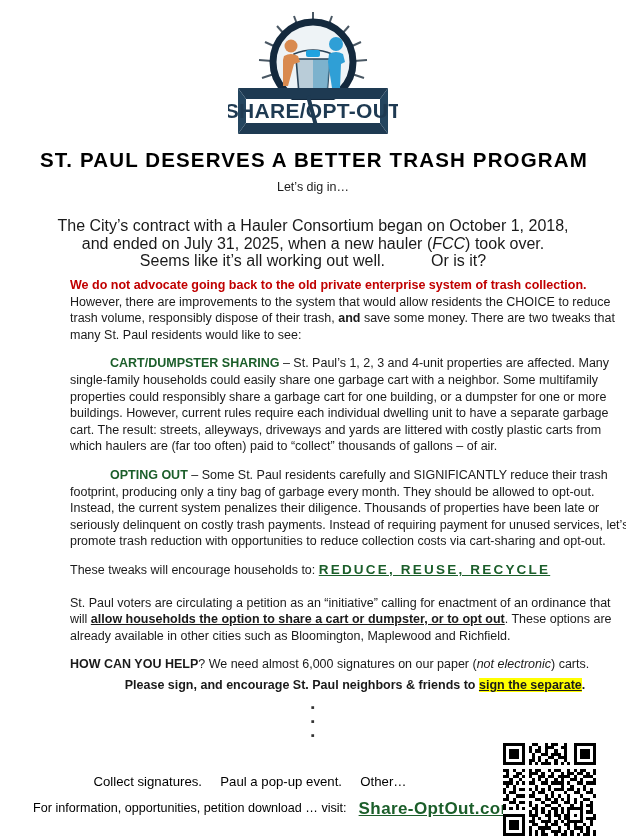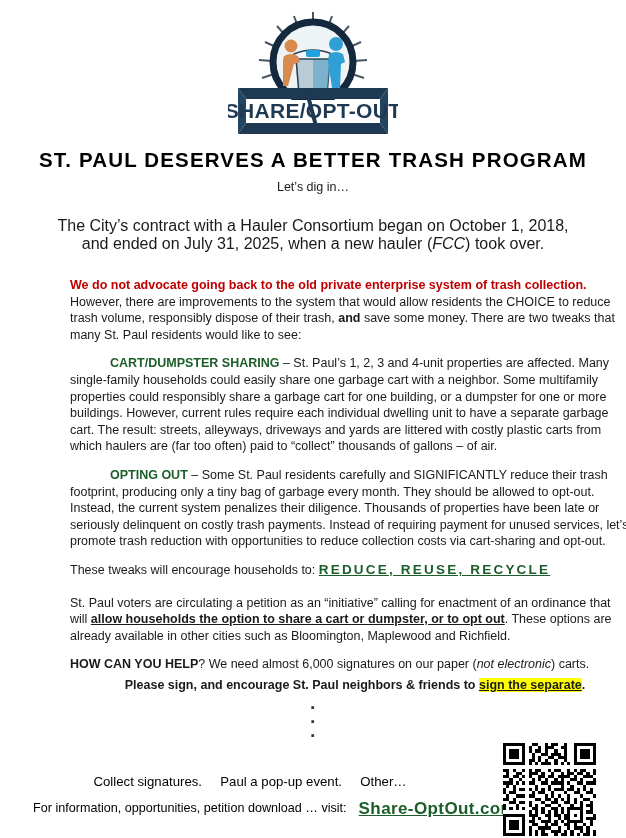--- a/index.html
+++ b/index.html
@@ -28,26 +28,27 @@
     justify-content: flex-start;
     text-align: center;
   }
   .logo-svg { display:block; }
 
   
   .title {
     position: absolute;
     left: 0; right: 0;
     top: 148px;
-    text-align: center;
+    text-align: left;
     font-size: 20.5px;
     font-weight: bold;
     letter-spacing: 1.15px;
     color: #000000;
     font-family: "Liberation Sans", sans-serif;
+    padding-left: 40px;
   }
   .subtitle {
     position: absolute;
     left: 0; right: 0;
     top: 180px;
     text-align: center;
     font-size: 12.5px;
     color: #1a1a1a;
   }
 
@@ -199,20 +200,21 @@
     <line x1="80" y1="88" x2="88" y2="118" stroke="#1e3a52" stroke-width="4"></line>
   </svg>
 </div>
 
 <div class="title">ST. PAUL DESERVES A BETTER TRASH PROGRAM</div>
 <div class="subtitle">Let’s dig in…</div>
 
 <div class="intro">
   <div>The City’s contract with a Hauler Consortium began on October 1, 2018,</div>
   <div><span>and ended on July 31, 2025, when a new hauler (</span><span class="ital">FCC</span><span>) took over.</span></div>
+  <div><span>Seems like it’s all working out well.</span><span style="display:inline-block;width:46px"></span><span>Or is it?</span></div>
 </div>
 
 <div class="body-block">
 
   <p class="para"><span class="red">We do not advocate going back to the old private enterprise system of trash collection.</span><span>   However, there are improvements to the system that would allow residents the CHOICE to reduce trash volume, responsibly dispose of their trash, </span><span class="bold">and</span><span> save some money.  There are two tweaks that many St. Paul residents would like to see:</span></p>
 
   <p class="para"><span class="indent"></span><span class="green-head">CART/DUMPSTER SHARING</span><span> – St. Paul’s 1, 2, 3 and 4-unit properties are affected.  Many single-family households could easily share one garbage cart with a neighbor.  Some multifamily properties could responsibly share a garbage cart for one building, or a dumpster for one or more buildings.  However, current rules require each individual dwelling unit to have a separate garbage cart.  The result:  streets, alleyways, driveways and yards are littered with costly plastic carts from which haulers are (far too often) paid to “collect” thousands of gallons – of air.</span></p>
 
   <p class="para"><span class="indent"></span><span class="green-head">OPTING OUT</span><span> – Some St. Paul residents carefully and SIGNIFICANTLY reduce their trash footprint, producing only a tiny bag of garbage every month.  They should be allowed to opt-out.  Instead, the current system penalizes their diligence.  Thousands of properties have been late or seriously delinquent on costly trash payments.  Instead of requiring payment for unused services, let’s promote trash reduction with opportunities to reduce collection costs via cart-sharing and opt-out.</span></p>
 

